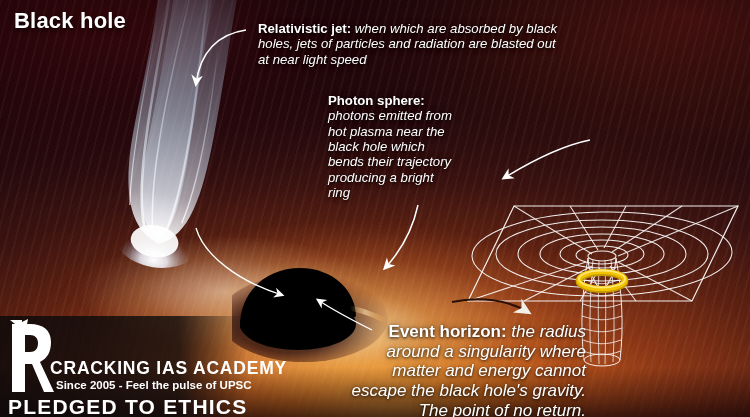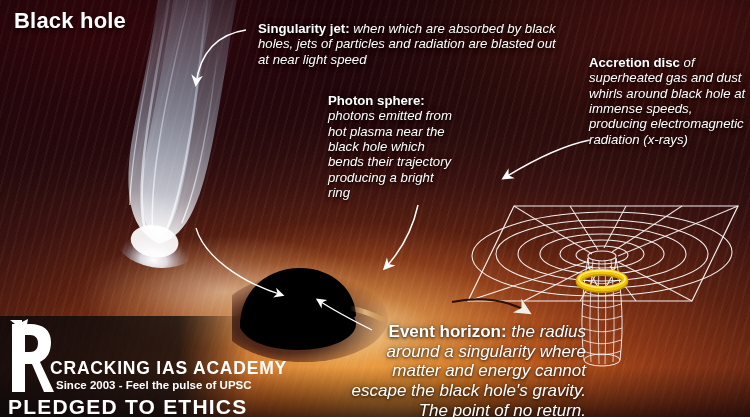--- a/index.html
+++ b/index.html
@@ -219,44 +219,41 @@
     <path d="M196,228 C204,256 240,282 282,295" stroke="#fff" stroke-width="1.3" fill="none" marker-end="url(#ahW)"></path>
 
     <path d="M372,330 C352,320 330,308 318,300" stroke="#fff" stroke-width="1.3" fill="none" marker-end="url(#ahW)"></path>
 
     <path d="M452,302 C480,296 508,300 528,312" stroke="#2b1008" stroke-width="2.1" fill="none" marker-end="url(#ahD)"></path>
   </svg>
 
   <div id="title">Black hole</div>
 
   <div class="cap" id="cap-jet">
-    <b>Singularity jet:</b><span> when which are absorbed by black holes, jets of particles and radiation are blasted out at near light speed</span>
+    <b>Relativistic jet:</b><span> when which are absorbed by black holes, jets of particles and radiation are blasted out at near light speed</span>
   </div>
 
   <div class="cap" id="cap-photon">
     <b>Photon sphere:</b><span> photons emitted from hot plasma near the black hole which bends their trajectory producing a bright ring</span>
   </div>
 
-  <div class="cap" id="cap-accretion">
-    <b>Accretion disc</b><span> of superheated gas and dust whirls around black hole at immense speeds, producing electromagnetic radiation (x-rays)</span>
-  </div>
 
 
   <div class="cap" id="cap-event">
     <b>Event horizon:</b><span> the radius around a singularity where matter and energy cannot escape the black hole's gravity. The point of no return.</span>
   </div>
 
   <div id="logo">
     <div class="logo-band"></div>
     <div class="logo-inner">
       <svg class="l-bigR" viewBox="0 0 46 76">
         <path d="M4,6 L4,74 L17,74 L17,46 L24,46 L36,74 L46,74 L32,44 C40,40 43,33 43,24 C43,12 35,6 22,6 Z
                  M17,17 L22,17 C27,17 30,20 30,25 C30,31 27,34 22,34 L17,34 Z" fill="#fff"></path>
         <path d="M2,2 L14,2 L14,10 L7,6 Z" fill="#fff"></path>
         <path d="M14,4 L20,1 L18,12 L13,11 Z" fill="#fff"></path>
       </svg>
       <div class="l-crack">CRACKING IAS ACADEMY</div>
-      <div class="l-since">Since 2003 - Feel the pulse of UPSC</div>
+      <div class="l-since">Since 2005 - Feel the pulse of UPSC</div>
       <div class="l-pledge">PLEDGED TO ETHICS</div>
     </div>
   </div>
 
 </div>
 
 </body></html>

